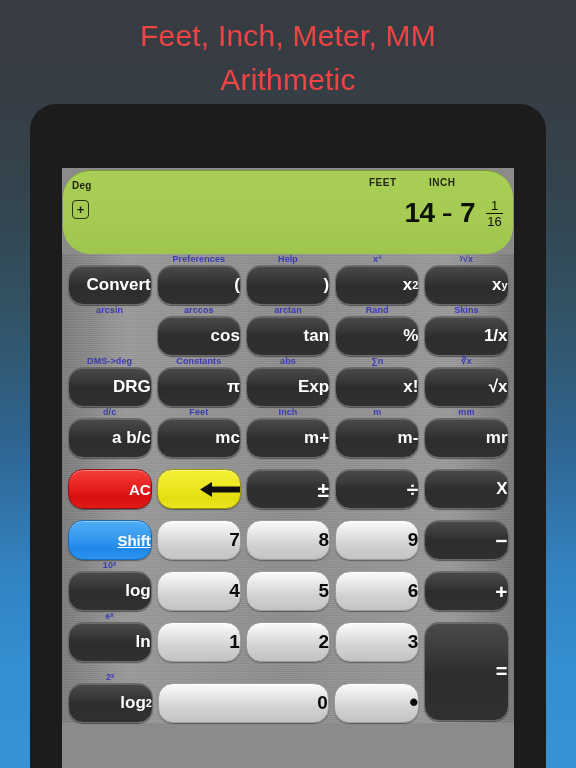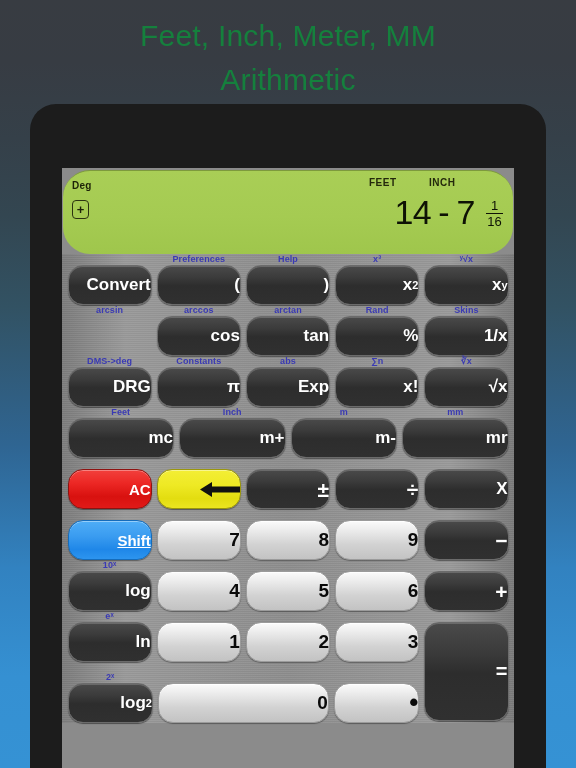--- a/index.html
+++ b/index.html
@@ -21,21 +21,21 @@
       #3592d4 100%);
     position: relative;
   }
 
   
   .headline {
     position: absolute;
     top: 0; left: 0; width: 576px;
     padding-top: 14px;
     text-align: center;
-    color: #15803d;
+    color: #ef4444;
     font-weight: 300;
     font-size: 30px;
     line-height: 44px;
     letter-spacing: 0.2px;
   }
   .headline .l2 { display: block; }
 
   
   .device {
     position: absolute;
@@ -84,21 +84,21 @@
     font-size: 10px; font-weight: 700; color: #24290c;
     letter-spacing: 0.5px;
   }
   .unit-feet { width: 60px; text-align: left; }
   .unit-inch { width: 78px; text-align: left; }
   .value-row {
     position: absolute; right: 10px; top: 22px;
     display: flex; align-items: center;
     color: #0e1205;
   }
-  .val-num { font-size: 34px; font-weight: 400; letter-spacing: -0.5px; }
+  .val-num { font-size: 28px; font-weight: 700; letter-spacing: -0.5px; }
   .val-op  { font-size: 34px; font-weight: 400; margin: 0 7px; }
   .frac {
     display: inline-flex; flex-direction: column; align-items: center;
     margin-left: 11px; line-height: 1; position: relative; top: 1px;
   }
   .frac .num { font-size: 13px; padding-bottom: 1px; }
   .frac .bar { width: 17px; height: 1.6px; background: #0e1205; }
   .frac .den { font-size: 13px; padding-top: 1px; }
 
   
@@ -306,20 +306,26 @@
           </div>
           <div class="cell">
             <div class="shiftlbl">∛x</div>
             <div class="btn k-dark">
               <span>√x</span>
             </div>
           </div>
         </div>
         <div class="krow">
           <div class="cell">
+            <div class="shiftlbl">d/c</div>
+            <div class="btn k-dark">
+              <span>a b/c</span>
+            </div>
+          </div>
+          <div class="cell">
             <div class="shiftlbl">Feet</div>
             <div class="btn k-dark">
               <span>mc</span>
             </div>
           </div>
           <div class="cell">
             <div class="shiftlbl">Inch</div>
             <div class="btn k-dark">
               <span>m+</span>
             </div>

